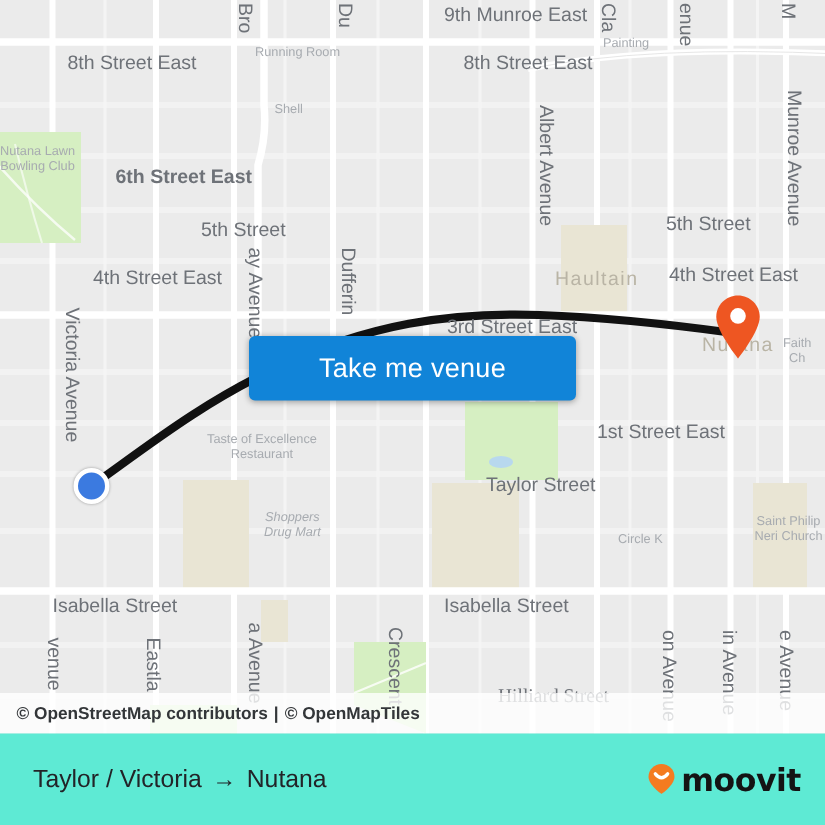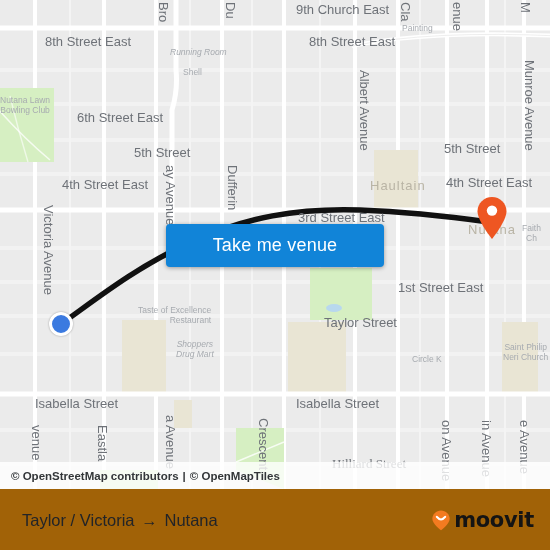--- a/index.html
+++ b/index.html
@@ -57,30 +57,30 @@
     background:rgba(255,255,255,.78);
     display:flex;align-items:center;
     font-size:11.5px;color:#333639;
     padding-left:11px;box-sizing:border-box;font-weight:bold;
   }
   #attribution .sep{padding:0 4px;}
 
   
   #footer{
     position:absolute;left:0;top:489px;width:550px;height:61px;
-    background:#a16207;display:flex;align-items:center;
+    background:#5eead4;display:flex;align-items:center;
   }
   #trip-title{
     position:absolute;left:22px;top:50%;transform:translateY(-50%);
     font-size:16.5px;color:#222428;white-space:nowrap;
   }
   #trip-title .arrow{padding:0 7px;color:#222428;font-size:16px;}
   #moovit-logo{
     position:absolute;right:16px;top:50%;transform:translateY(-50%);
-    display:flex;align-items:center;gap:2px;
+    display:flex;align-items:flex-start;gap:2px;
   }
   #moovit-wordmark{
     font-size:21px;font-weight:bold;color:#141414;letter-spacing:-.3px;
     font-family:"DejaVu Sans","Liberation Sans",sans-serif;
   }
 </style>
 </head>
 <body>
 
 <div id="app">
@@ -155,24 +155,24 @@
       <path d="M352,46 Q430,30 560,36" stroke="#ffffff" stroke-width="4" fill="none"></path>
       <path d="M352,46 Q430,30 560,36" stroke="#e3e3e3" stroke-width="0.6" fill="none"></path>
 
       <path d="M176,-10 L176,70 Q178,90 172,110 L172,260" stroke="#ffffff" stroke-width="5" fill="none"></path>
 
       <path d="M61,324 C95,300 135,268 185,245 C245,216 300,208 360,210
                C415,212 460,218 489,222" stroke="#111111" stroke-width="5.5" fill="none" stroke-linecap="round"></path>
     </svg>
 
     <div id="labels-h">
-        <div class="street-label sl-major" style="left: 296px; top: 2px;">9th Church East</div>
+        <div class="street-label sl-major" style="left: 296px; top: 2px;">9th Munroe East</div>
         <div class="street-label sl-major" style="left: 45px; top: 34px;">8th Street East</div>
         <div class="street-label sl-major" style="left: 309px; top: 34px;">8th Street East</div>
-        <div class="street-label sl-major" style="left: 77px; top: 110px;">6th Street East</div>
+        <div class="street-label sl-major" style="left: 77px; top: 110px; font-weight: bold;">6th Street East</div>
         <div class="street-label sl-major" style="left: 134px; top: 145px;">5th Street</div>
         <div class="street-label sl-major" style="left: 444px; top: 141px;">5th Street</div>
         <div class="street-label sl-major" style="left: 62px; top: 177px;">4th Street East</div>
         <div class="street-label sl-major" style="left: 446px; top: 175px;">4th Street East</div>
         <div class="street-label sl-major" style="left: 298px; top: 210px;">3rd Street East</div>
         <div class="street-label sl-major" style="left: 398px; top: 280px;">1st Street East</div>
         <div class="street-label sl-major" style="left: 300px; top: 315px; margin-left: 24px;">Taylor Street</div>
         <div class="street-label sl-major" style="left: 35px; top: 396px;">Isabella Street</div>
         <div class="street-label sl-major" style="left: 296px; top: 396px;">Isabella Street</div>
         <div class="street-label sl-major" style="left: 332px; top: 456px; font-family: Liberation Serif, serif;">Hilliard Street</div>
@@ -194,25 +194,25 @@
         <div class="street-label sl-major vert" style="left: 271px; top: 418px; transform: rotate(90deg);">Crescent</div>
         <div class="street-label sl-major vert" style="left: 454px; top: 420px; transform: rotate(90deg);">on Avenue</div>
         <div class="street-label sl-major vert" style="left: 494px; top: 420px; transform: rotate(90deg);">in Avenue</div>
         <div class="street-label sl-major vert" style="left: 532px; top: 420px; transform: rotate(90deg);">e Avenue</div>
       </div>
     <div id="labels-area">
         <div class="street-label sl-area" style="left: 370px; top: 178px;">Haultain</div>
         <div class="street-label sl-area" style="left: 468px; top: 222px;">Nutana</div>
       </div>
     <div id="labels-poi">
-        <div class="street-label sl-poi" style="left: 170px; top: 48px; font-style: italic;">Running Room</div>
+        <div class="street-label sl-poi" style="left: 170px; top: 30px;">Running Room</div>
         <div class="street-label sl-poi" style="left: 402px; top: 24px;">Painting</div>
         <div class="street-label sl-poi" style="left: 183px; top: 68px;">Shell</div>
         <div class="street-label sl-poi" style="left: 0px; top: 96px;">Nutana Lawn<br>Bowling Club</div>
-        <div class="street-label sl-poi" style="left: 138px; top: 306px; text-align: right;">Taste of Excellence<br>Restaurant</div>
+        <div class="street-label sl-poi" style="left: 138px; top: 288px;">Taste of Excellence<br>Restaurant</div>
         <div class="street-label sl-poi" style="left: 176px; top: 340px; font-style: italic;">Shoppers<br>Drug Mart</div>
         <div class="street-label sl-poi" style="left: 412px; top: 355px;">Circle K</div>
         <div class="street-label sl-poi" style="left: 503px; top: 343px;">Saint Philip<br>Neri Church</div>
         <div class="street-label sl-poi" style="left: 522px; top: 224px;">Faith<br>Ch</div>
       </div>
 
     <div id="origin-dot"></div>
 
     <div id="dest-pin">
       <svg viewBox="0 0 32 44" width="32" height="44">

